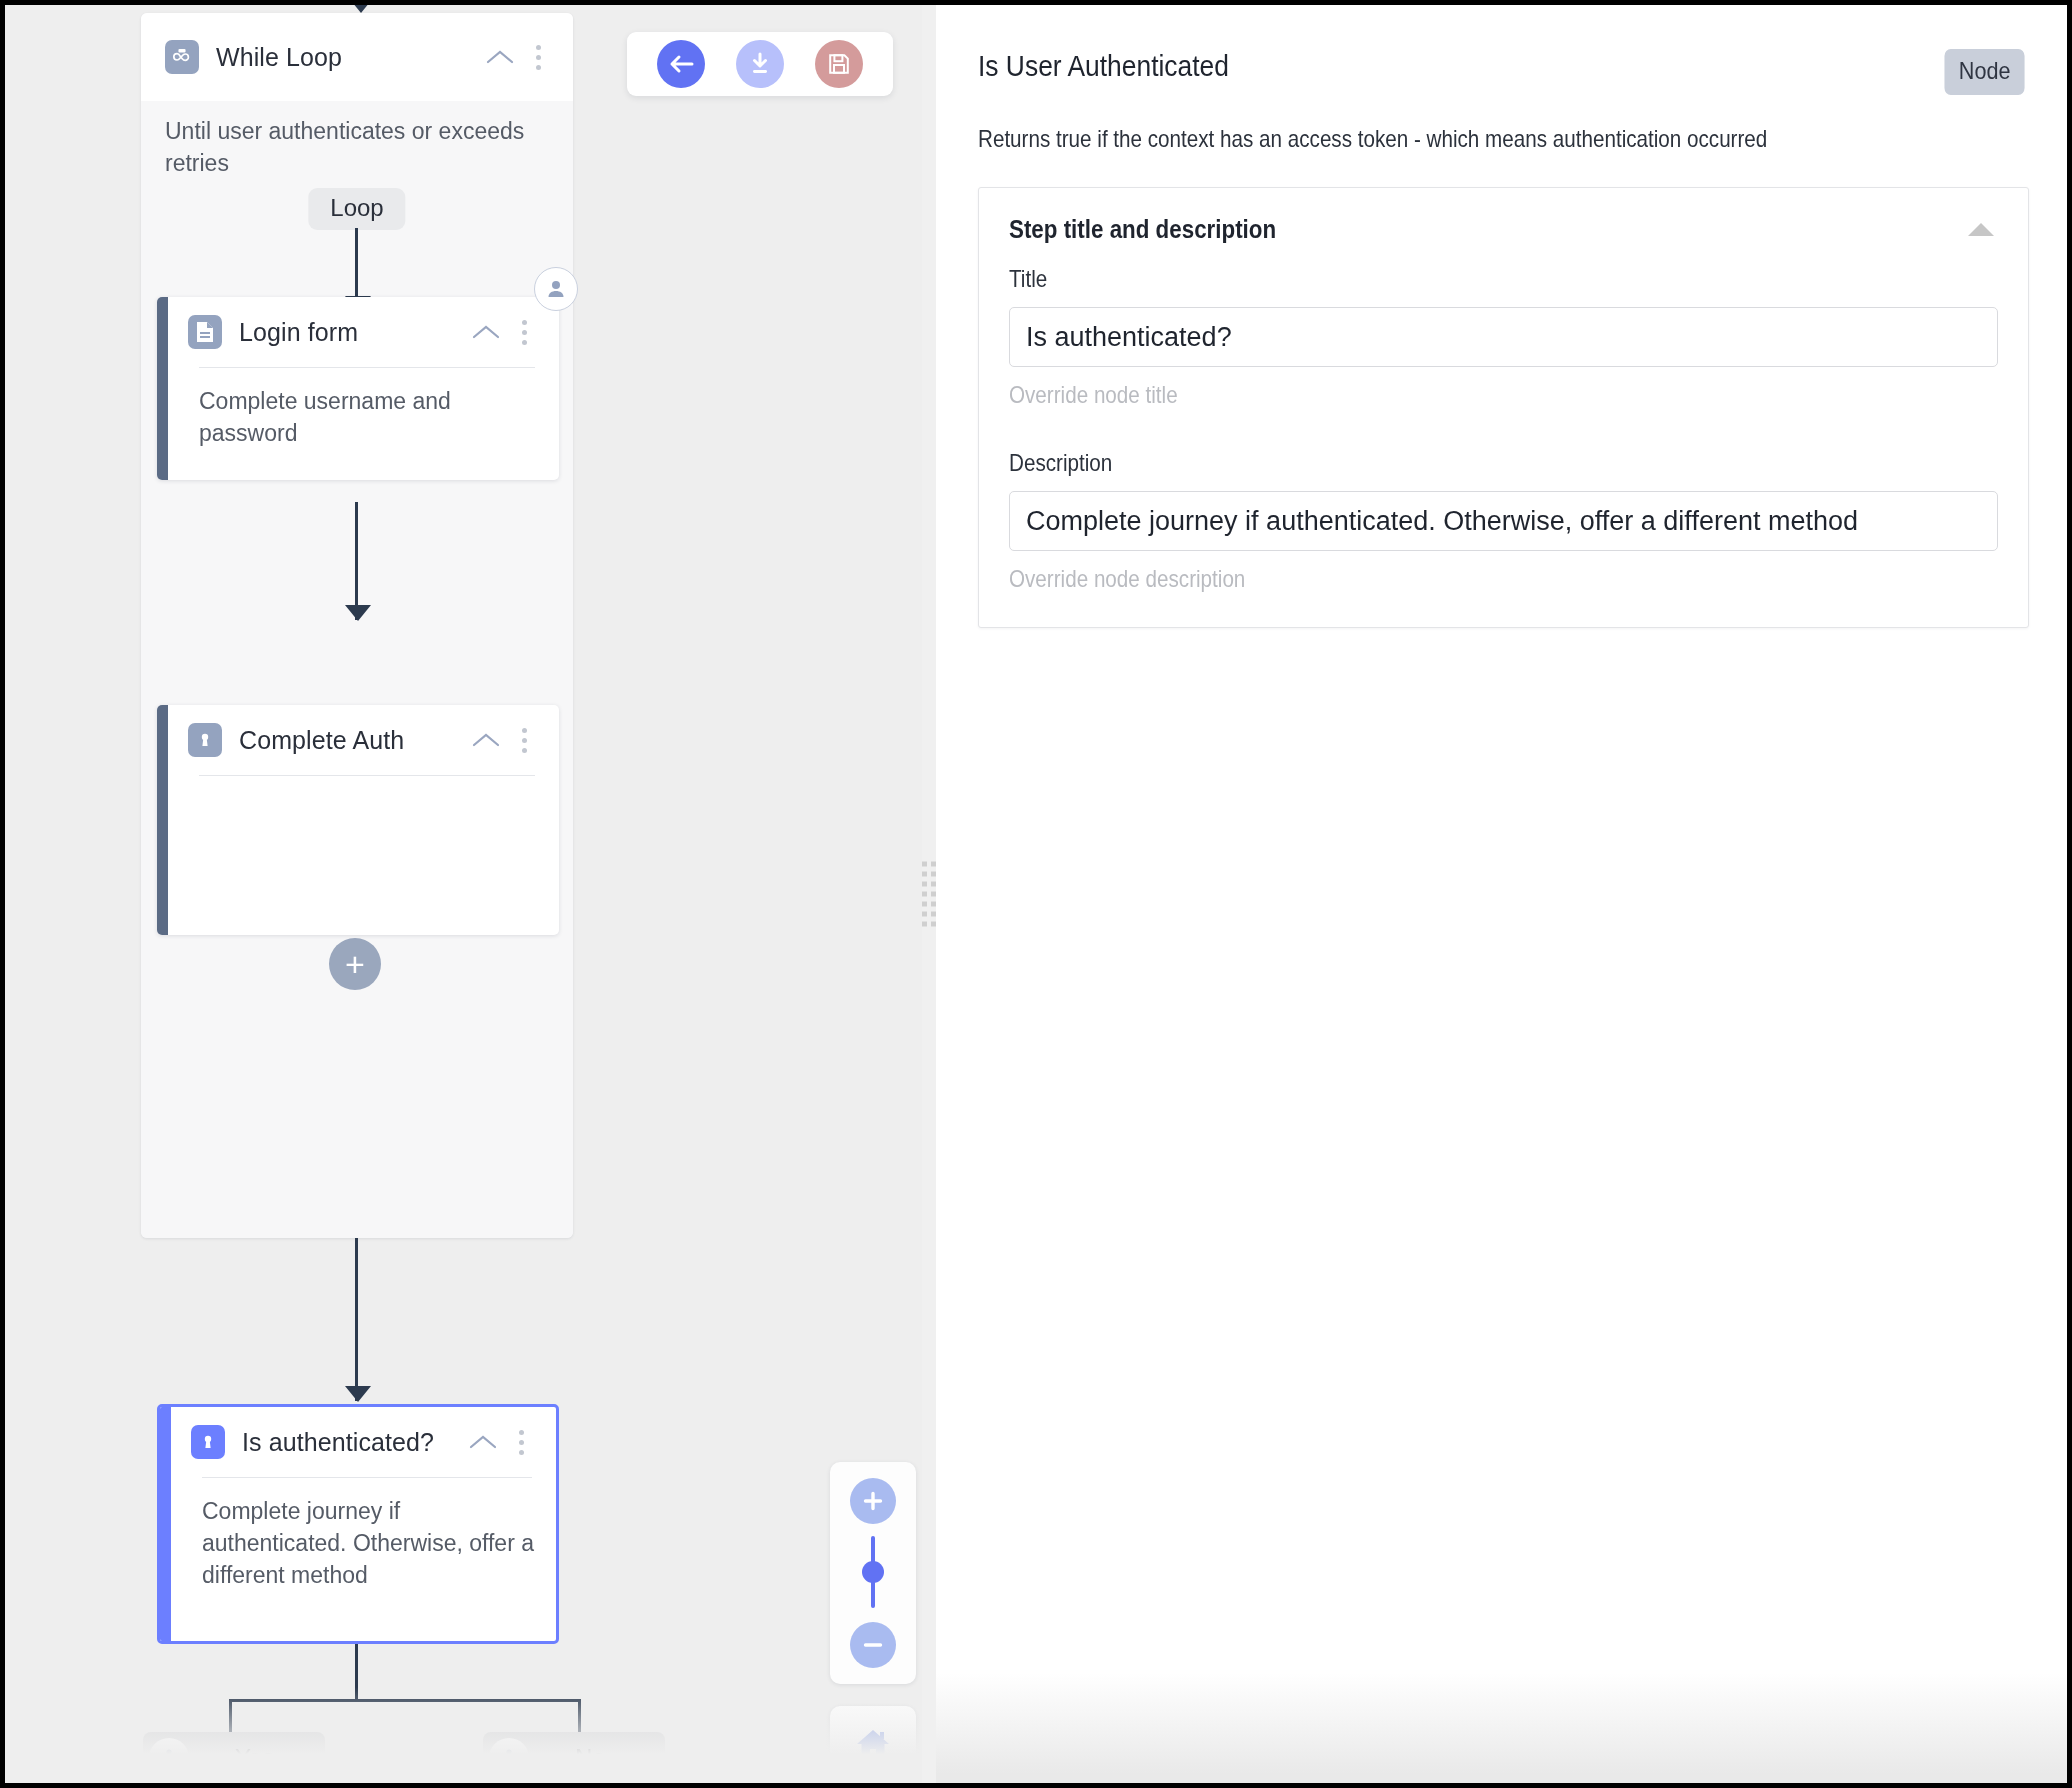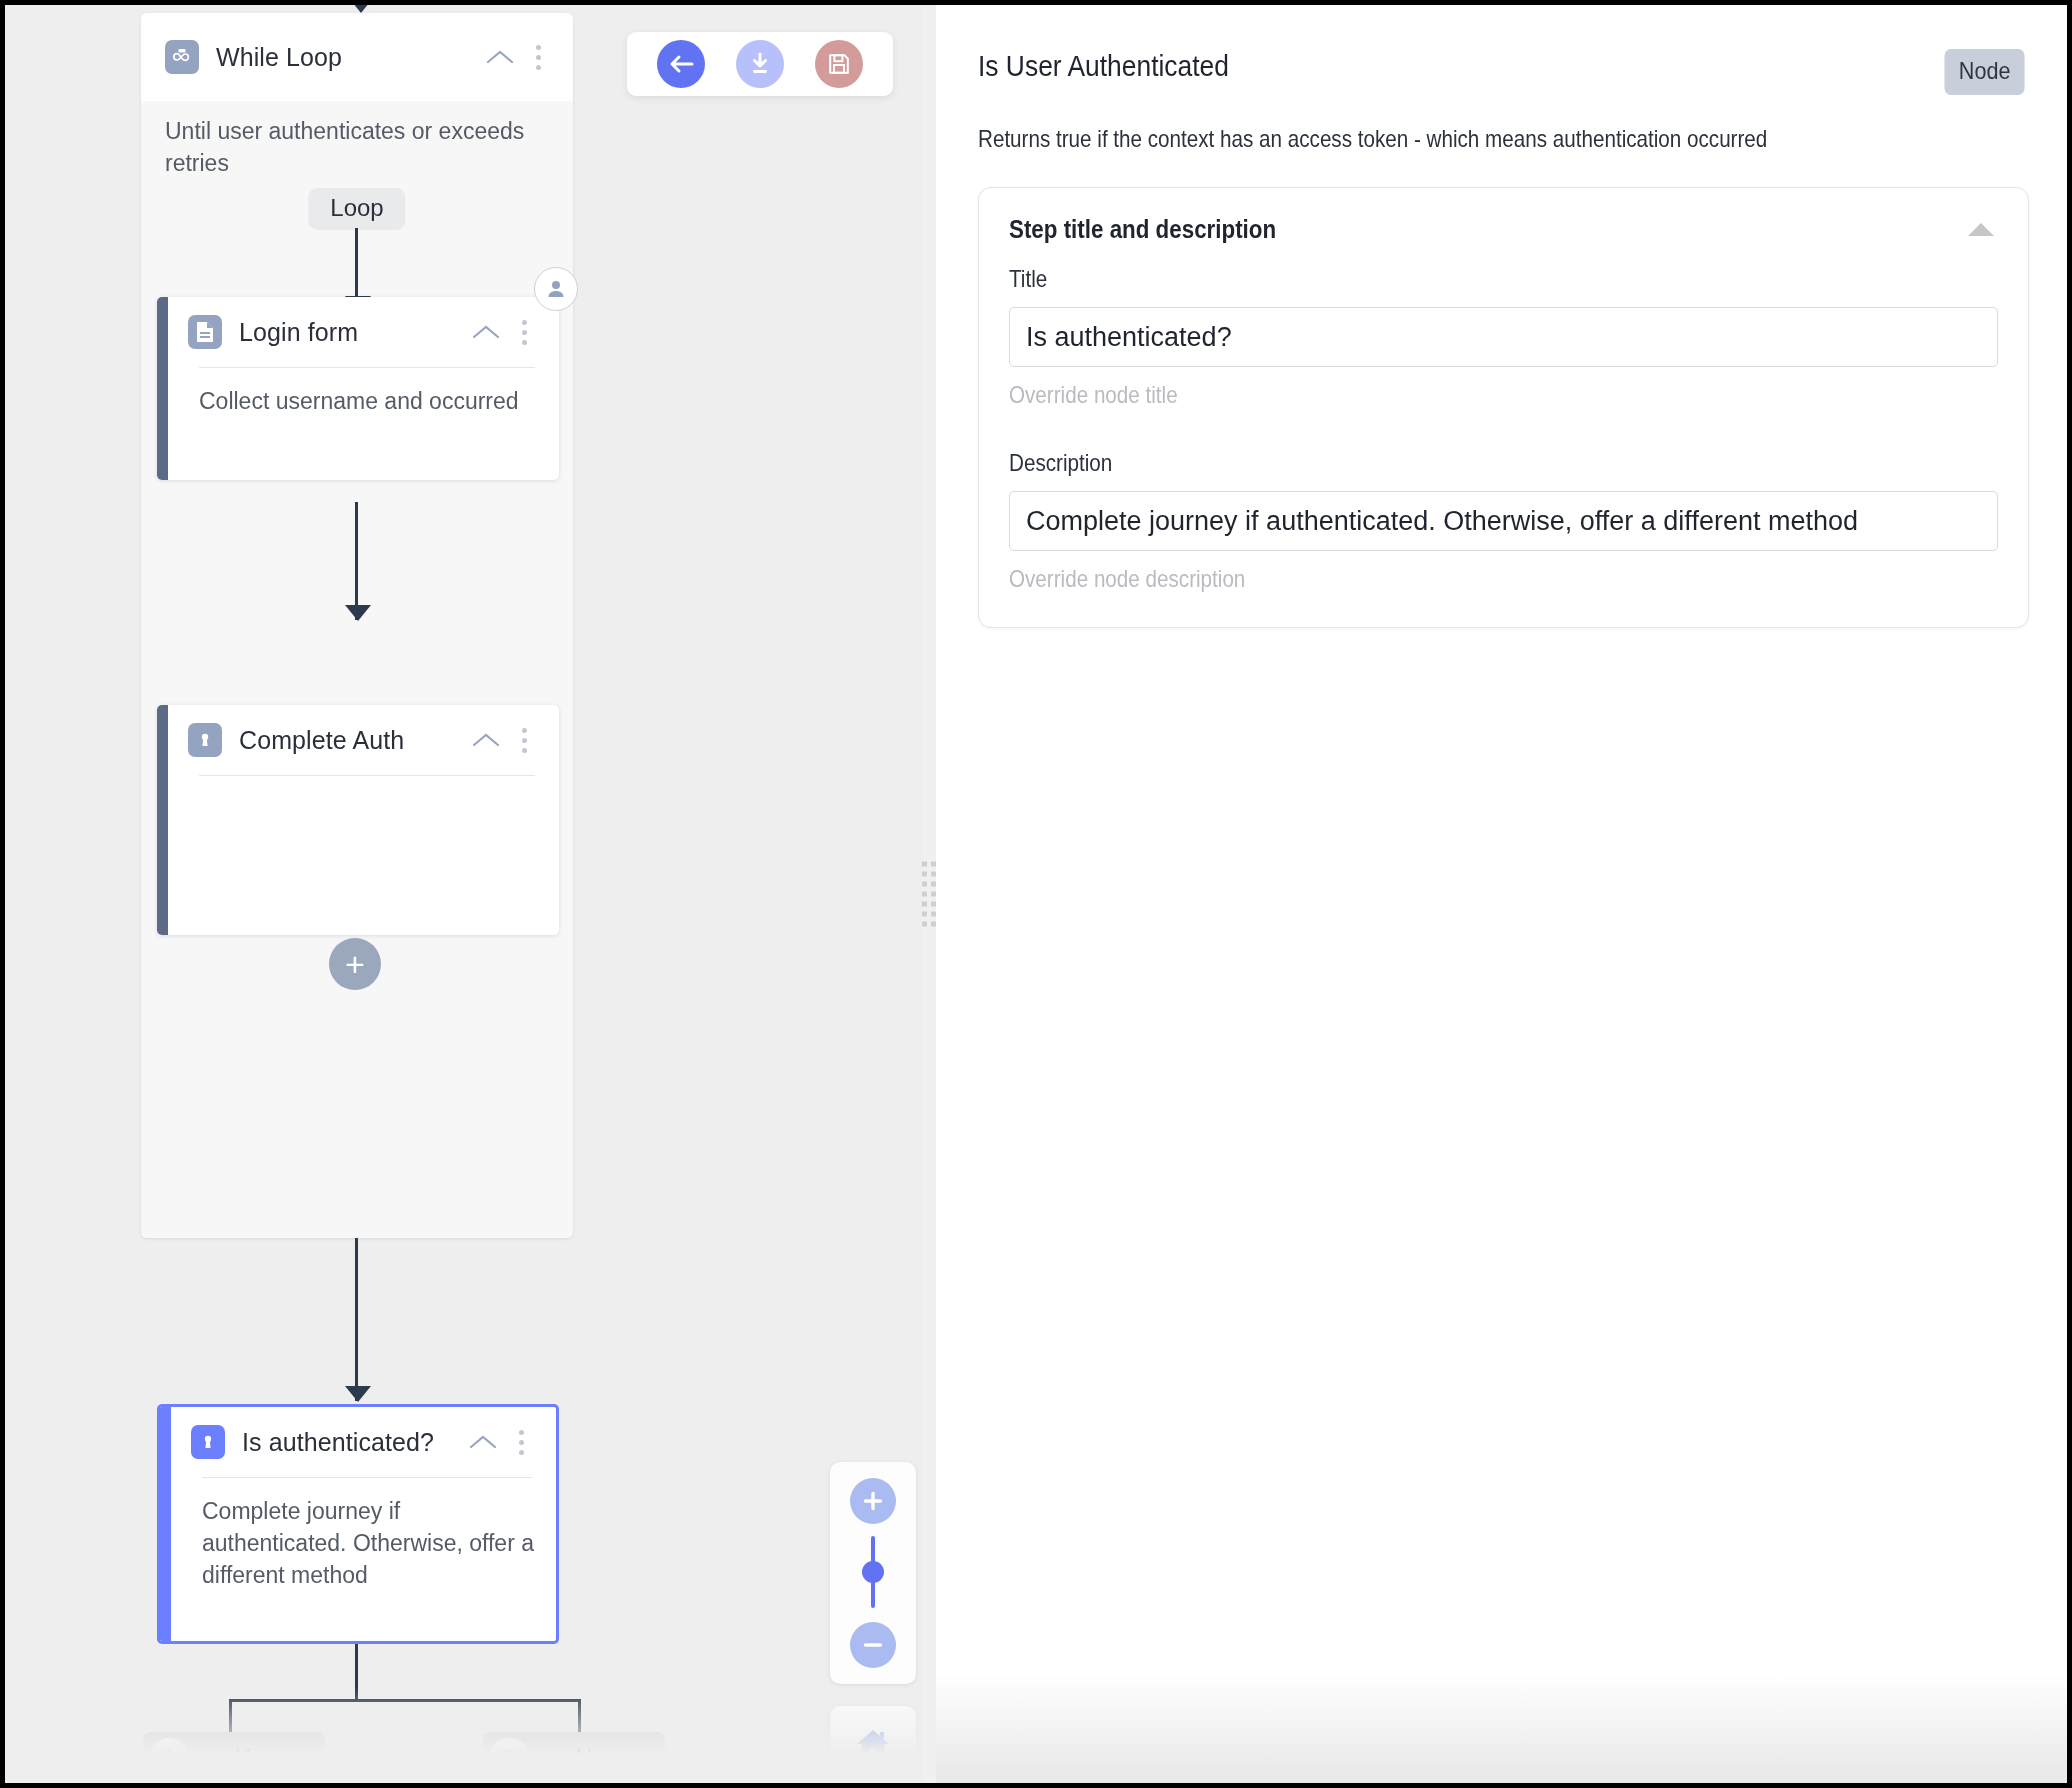--- a/index.html
+++ b/index.html
@@ -310,21 +310,21 @@
   .panel-sub {
     margin-top: 30px;
     font-size: 24px; color: #2c323c;
     transform: scaleX(.86); transform-origin: left center;
     white-space: nowrap;
   }
 
   .section-card {
     margin-top: 34px;
     border: 1px solid #e3e4e7;
-    border-radius: 13px;
+    border-radius: 3px;
     background: #fff;
     padding: 26px 30px 34px;
     box-shadow: 0 1px 3px rgba(30,40,60,.05);
   }
   .section-head {
     display: flex; align-items: center; justify-content: space-between;
     cursor: pointer;
   }
   .section-head .sh-title {
     font-size: 26px; color: #1f242e; font-weight: 600;
@@ -430,21 +430,21 @@
                 <path d="M3 14 L15 4 L27 14" fill="none" stroke="#9aa6c0" stroke-width="2.2" stroke-linecap="round"></path>
               </svg>
           </span>
           <span class="kebab">
               <i></i>
               <i></i>
               <i></i>
             </span>
         </div>
         <div class="step-rule"></div>
-        <div class="step-desc">Collect username and occurred</div>
+        <div class="step-desc">Complete username and password</div>
       </div>
 
       <div class="avatar-badge" style="left:529px; top:262px;">
         <svg width="24" height="24" viewBox="0 0 24 24">
           <circle cx="12" cy="8" r="4" fill="#93a2bf"></circle>
           <path d="M4.5 20c0-4 3.4-6 7.5-6s7.5 2 7.5 6z" fill="#93a2bf"></path>
         </svg>
       </div>
 
       <div class="step-card" style="left:152px; top:700px; width:402px; height:230px;">

